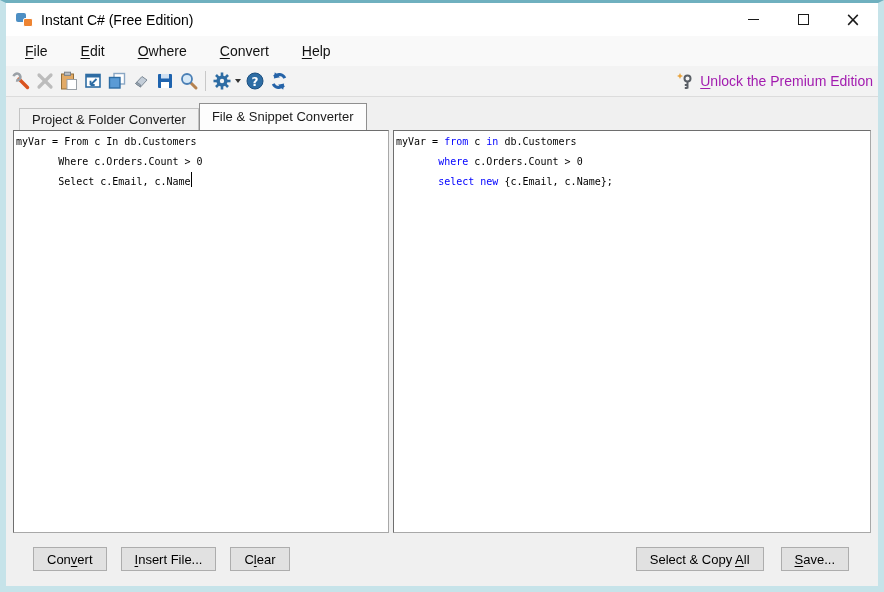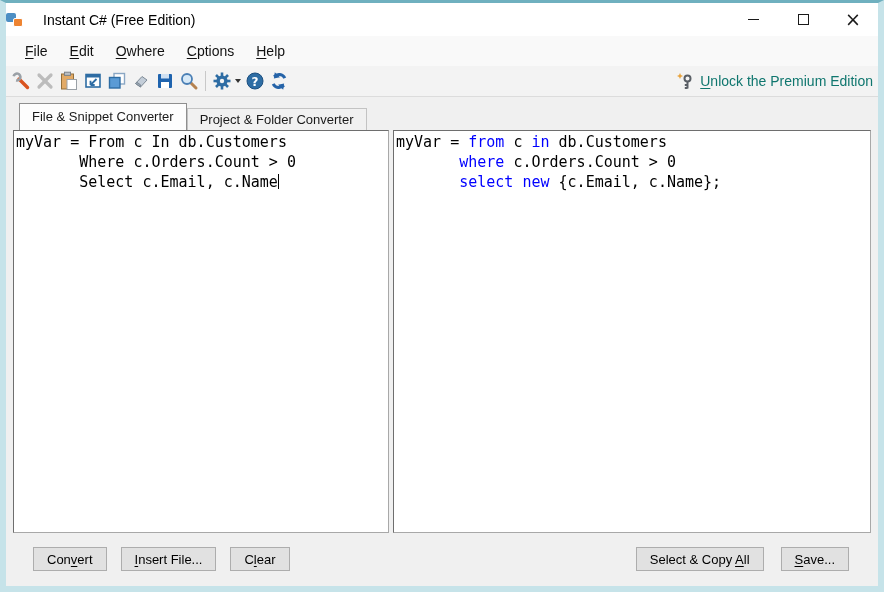--- a/index.html
+++ b/index.html
@@ -11,54 +11,54 @@
     border-top:3px solid var(--frame-top,#6fb0bf);
     border-left:6px solid var(--frame,#c6e3e9);
     border-right:6px solid var(--frame,#c6e3e9);
     border-bottom:6px solid var(--frame,#c6e3e9);
     background:#f0f0f0;
     display:flex; flex-direction:column;
     overflow:hidden;
   }
 
   
-  .titlebar { height:33px; background:#ffffff; display:flex; align-items:center; flex:0 0 auto;gap:12px; }
+  .titlebar { height:33px; background:#ffffff; display:flex; align-items:center; padding-left:10px; flex:0 0 auto; }
   .appicon { position:relative; width:17px; height:15px; margin-right:8px; flex:0 0 auto; }
   .appicon .sq-blue { position:absolute; left:0; top:1px; width:10px; height:9px; background:var(--icon-blue,#4d8fc4); border-radius:2px; }
   .appicon .sq-orange { position:absolute; left:7px; top:6px; width:10px; height:9px; background:var(--icon-orange,#ee8432); border-radius:2px; border:1px solid #ffffff; }
   .title-text { font-size:14px; color:#000; }
   .caption-buttons { margin-left:auto; display:flex; height:100%; }
   .cap { width:50px; height:100%; display:flex; align-items:center; justify-content:center; }
   .glyph-min { width:11px; height:1px; background:#1a1a1a; }
   .glyph-max { width:11px; height:11px; border:1px solid #1a1a1a; background:transparent; }
   .glyph-close { font-size:19px; color:#1a1a1a; line-height:1; font-family:"DejaVu Sans", sans-serif; }
 
   
-  .menubar { height:30px; background:#f9f9f9; display:flex; align-items:center; padding-left:8px; font-size:14px; flex:0 0 auto; }
+  .menubar { height:30px; background:#f9f9f9; display:flex; align-items:center; padding-left:8px; font-size:14px; flex:0 0 auto;gap:11px; }
   .menu-item { padding:5px 11px; color:#111; cursor:default; }
   .mn { text-decoration:underline; text-underline-offset:2px; }
 
   
   .toolbar { height:31px; background:#f3f3f3; border-bottom:1px solid #dcdcdc; display:flex; align-items:center; padding-left:3px; flex:0 0 auto; }
   .ticon { width:24px; height:24px; display:flex; align-items:center; justify-content:center; }
   .tsep { width:1px; height:20px; background:#c8c8c8; margin:0 4px; }
   .dd-caret { width:0; height:0; border-left:3px solid transparent; border-right:3px solid transparent; border-top:4px solid #333; margin:0 2px 0 1px; }
-  .unlock { margin-left:auto; margin-right:5px; display:flex; align-items:center; gap:6px; font-size:14px; color:#0f766e; }
+  .unlock { margin-left:auto; margin-right:5px; display:flex; align-items:center; gap:6px; font-size:14px; color:#a21caf; }
 
   
   .content { flex:1; background:#f0f0f0; padding:6px 7px 0 7px; display:flex; flex-direction:column; }
   .tabstrip { height:27px; display:flex; align-items:flex-end; padding-left:6px; flex:0 0 auto; }
   .tab { height:22px; line-height:21px; padding:0 12px; font-size:13px; color:#1a1a1a; background:#f1f1f1; border:1px solid #c3c3c3; border-bottom:none; white-space:nowrap; }
   .tab.active { height:27px; line-height:25px; background:#fdfdfd; border-color:#8f8f8f; }
 
   .panels { display:flex; gap:4px; height:403px; flex:0 0 auto; }
   .panel { background:#ffffff; border:1px solid; border-color:#6e6e6e #a8a8a8 #a8a8a8 #6e6e6e; overflow:hidden; }
   .panel.left { width:376px; }
   .panel.right { flex:1; }
-  .code { font-family:"DejaVu Sans Mono", monospace; font-size:15px; line-height:20px; padding:1px 2px; white-space:pre; color:#000; }
+  .code { font-family:"DejaVu Sans Mono", monospace; font-size:10px; line-height:20px; padding:1px 2px; white-space:pre; color:#000; }
   .kw { color:var(--keyword,#0000ff); }
   .caret { display:inline-block; width:1px; height:15px; background:#000; vertical-align:-2px; }
 
   
   .btnrow { margin-top:14px; display:flex; align-items:center; padding:0 22px 0 20px; flex:0 0 auto; }
   .btn { height:24px; min-width:58px; padding:0 13px; background:#e1e1e1; border:1px solid #adadad; font-family:"Liberation Sans", sans-serif; font-size:13px; color:#000; display:inline-flex; align-items:center; justify-content:center; white-space:nowrap; }
   .btn + .btn { margin-left:14px; }
   .right-group { margin-left:auto; display:flex;padding-left:40px; }
   .right-group .btn + .btn { margin-left:17px; }
 </style>
@@ -83,21 +83,21 @@
       <div class="cap">
           <span class="glyph-close">×</span>
         </div>
     </div>
   </div>
 
   <div class="menubar">
     <span class="menu-item"><span class="mn">F</span><span>ile</span></span>
     <span class="menu-item"><span class="mn">E</span><span>dit</span></span>
     <span class="menu-item"><span class="mn">O</span><span>where</span></span>
-    <span class="menu-item"><span class="mn">C</span><span>ptions</span></span>
+    <span class="menu-item"><span class="mn">C</span><span>onvert</span></span>
     <span class="menu-item"><span class="mn">H</span><span>elp</span></span>
   </div>
 
   <div class="toolbar">
     <span class="ticon">
       <svg width="20" height="20" viewBox="0 0 20 20">
         <line x1="8" y1="8" x2="16.5" y2="16.5" stroke="#d9531e" stroke-width="3.4" stroke-linecap="round"></line>
         <circle cx="6" cy="6" r="3.4" fill="none" stroke="#9aa0a6" stroke-width="2.6" stroke-dasharray="13 5" transform="rotate(-120 6 6)"></circle>
       </svg>
     </span>
@@ -189,22 +189,22 @@
         <line x1="11.5" y1="13" x2="8.8" y2="13" stroke="#5a5f66" stroke-width="2"></line>
         <line x1="11.5" y1="16" x2="8.8" y2="16" stroke="#5a5f66" stroke-width="2"></line>
       </svg>
       <span><span class="mn">U</span><span>nlock the Premium Edition</span></span>
     </span>
   </div>
 
   <div class="content">
 
     <div class="tabstrip">
+      <span class="tab">Project &amp; Folder Converter</span>
       <span class="tab active">File &amp; Snippet Converter</span>
-      <span class="tab">Project &amp; Folder Converter</span>
     </div>
 
     <div class="panels">
       <div class="panel left">
         <div class="code"><div class="code-line"><span>myVar = From c In db.Customers</span></div><div class="code-line"><span>       Where c.Orders.Count &gt; 0</span></div><div class="code-line"><span>       Select c.Email, c.Name</span><span class="caret"></span></div></div>
       </div>
       <div class="panel right">
         <div class="code"><div class="code-line"><span>myVar = </span><span class="kw">from</span><span> c </span><span class="kw">in</span><span> db.Customers</span></div><div class="code-line"><span>       </span><span class="kw">where</span><span> c.Orders.Count &gt; 0</span></div><div class="code-line"><span>       </span><span class="kw">select</span><span> </span><span class="kw">new</span><span> {c.Email, c.Name};</span></div></div>
       </div>
     </div>

